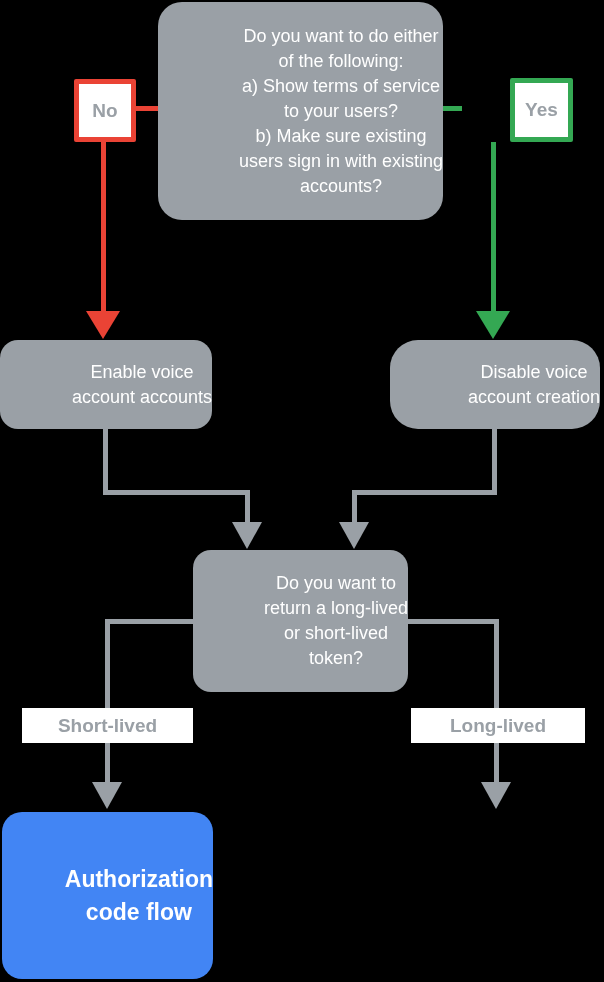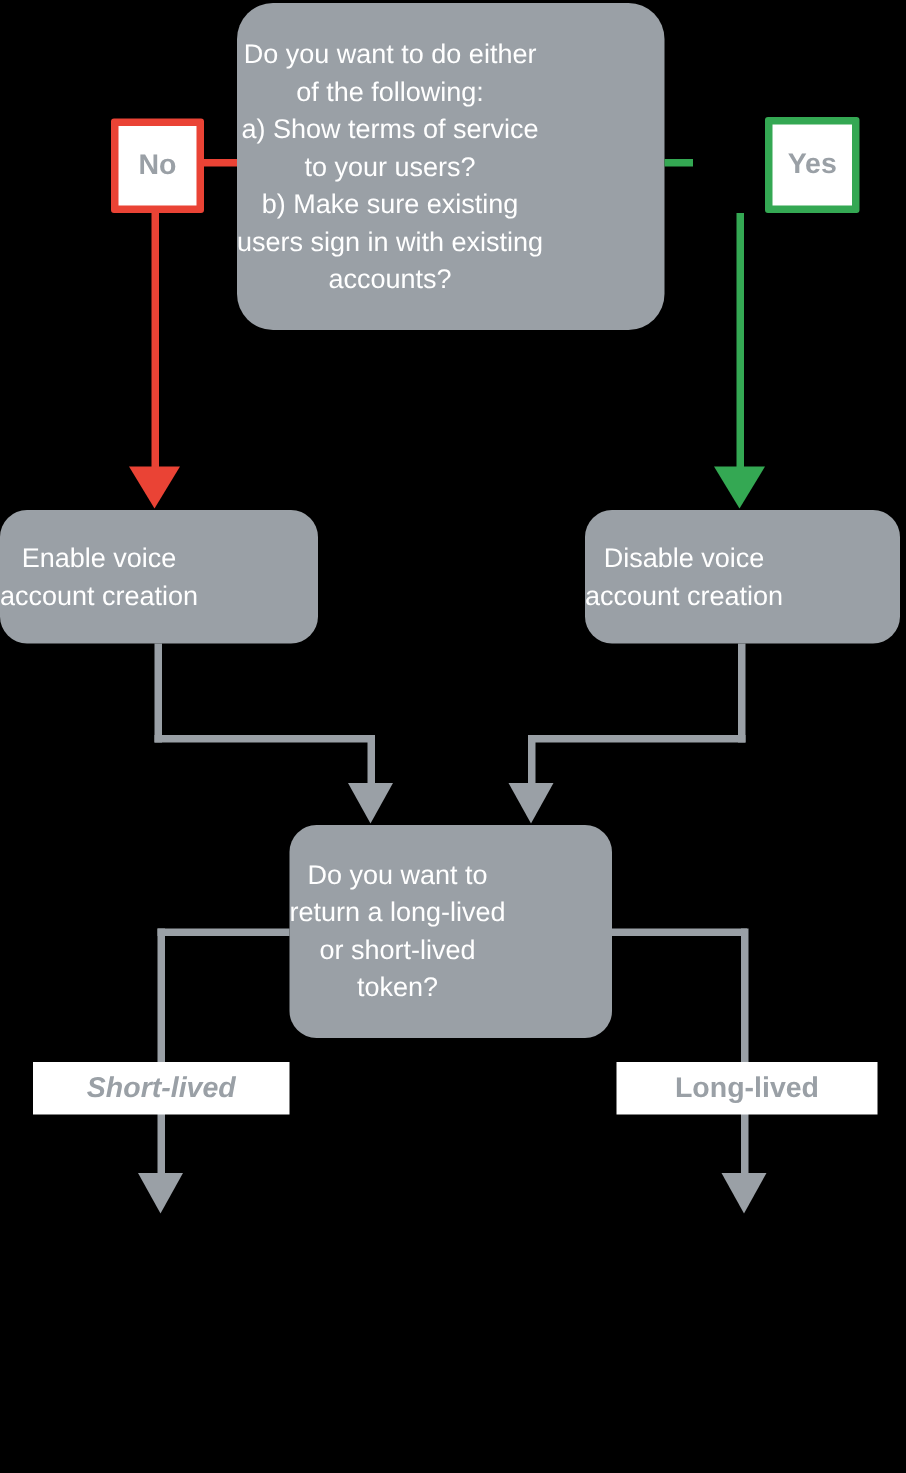--- a/index.html
+++ b/index.html
@@ -16,21 +16,21 @@
   html,body{margin:0;padding:0;background:var(--background);}
   .canvas{
     position:relative;
     width:604px;height:982px;
     background:var(--background);
     overflow:hidden;
     font-family:"Liberation Sans","DejaVu Sans",sans-serif;
   }
   .node{
     position:absolute;
-    display:flex;align-items:center;justify-content:flex-start;
+    display:flex;align-items:center;justify-content:flex-end;
     box-sizing:border-box;
     text-align:center;
   }
   .node-gray{background:var(--node-gray);border-radius:22px;}
   .node-blue{background:var(--node-blue);border-radius:20px;}
   .node-text{
     color:var(--node-text);
     font-size:18px;line-height:25px;
     white-space:pre-line;
     display:block;
@@ -76,37 +76,37 @@
   .badge-yes{left:462px;top:78px;width:63px;height:64px;margin-left:48px;}
 
   .red-h{left:136px;top:106px;width:22px;height:5px;}
   .red-v{left:101px;top:142px;width:5px;height:170px;}
   .red-ah{left:86px;top:311px;}
   .green-h{left:443px;top:106px;width:19px;height:5px;}
   .green-v{left:491px;top:142px;width:5px;height:170px;}
   .green-ah{left:476px;top:311px;}
 
   .enable-box{left:0px;top:340px;width:212px;height:89px;border-radius:18px;}
-  .disable-box{left:390px;top:340px;width:210px;height:89px;border-radius:18px;}
+  .disable-box{left:390px;top:340px;width:210px;height:89px;border-radius:28px;}
 
   .gl-v1{left:103px;top:429px;width:5px;height:66px;}
   .gl-h1{left:103px;top:490px;width:147px;height:5px;}
   .gl-v2{left:245px;top:490px;width:5px;height:33px;}
   .gl-ah{left:232px;top:522px;}
   .gr-v1{left:492px;top:429px;width:5px;height:66px;}
   .gr-h1{left:352px;top:490px;width:145px;height:5px;}
   .gr-v2{left:352px;top:490px;width:5px;height:33px;}
   .gr-ah{left:339px;top:522px;}
 
   .mid-box{left:193px;top:550px;width:215px;height:142px;border-radius:18px;}
 
   .xl-h{left:105px;top:619px;width:88px;height:5px;}
   .xl-v{left:105px;top:619px;width:5px;height:165px;}
   .xl-ah{left:92px;top:782px;}
-  .short-label{left:22px;top:708px;width:171px;height:35px;font-style:italic;}
+  .short-label{left:22px;top:708px;width:171px;height:35px;}
   .xr-h{left:408px;top:619px;width:90px;height:5px;}
   .xr-v{left:494px;top:619px;width:5px;height:165px;}
   .xr-ah{left:481px;top:782px;}
   .long-label{left:411px;top:708px;width:174px;height:35px;}
 
   .auth-box{left:2px;top:812px;width:211px;height:167px;}
   .implicit-box{left:389px;top:812px;width:209px;height:167px;}
 </style>
 </head>
 <body>
@@ -133,21 +133,21 @@
   <div class="seg seg-red red-h"></div>
   <div class="seg seg-red red-v"></div>
   <div class="arrowhead ah-red red-ah"></div>
 
   <div class="seg seg-green green-h"></div>
   <div class="seg seg-green green-v"></div>
   <div class="arrowhead ah-green green-ah"></div>
 
   <div class="node node-gray enable-box">
     <span class="node-text">Enable voice
-account creation</span>
+account accounts</span>
   </div>
   <div class="node node-gray disable-box">
     <span class="node-text">Disable voice
 account creation</span>
   </div>
 
   <div class="seg seg-gray gl-v1"></div>
   <div class="seg seg-gray gl-h1"></div>
   <div class="seg seg-gray gl-v2"></div>
   <div class="arrowhead ah-gray gl-ah"></div>
@@ -171,14 +171,18 @@
     <span>Short-lived</span>
   </div>
 
   <div class="seg seg-gray xr-h"></div>
   <div class="seg seg-gray xr-v"></div>
   <div class="arrowhead ah-gray xr-ah"></div>
   <div class="path-label long-label">
     <span>Long-lived</span>
   </div>
 
+  <div class="node node-blue auth-box">
+    <span class="node-text-bold">Authorization
+code flow</span>
+  </div>
 
 </div>
 
 </body></html>

